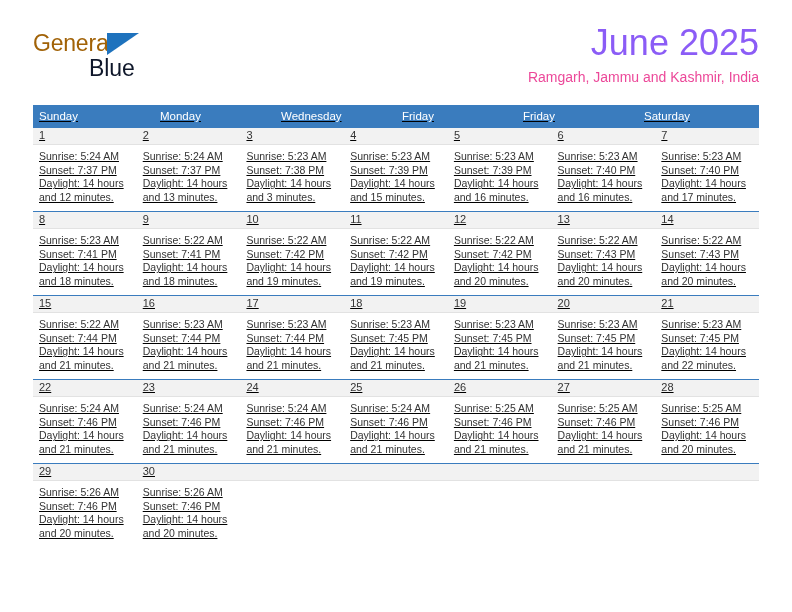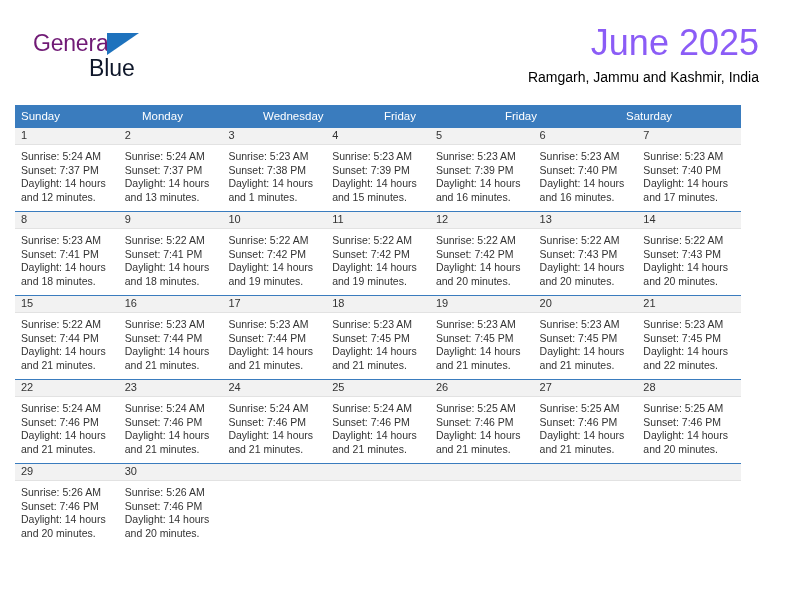--- a/index.html
+++ b/index.html
@@ -35,21 +35,21 @@
     top: 4px;
     width: 180px;
     height: 56px;
   }
   .logo-general {
     position: absolute;
     left: 0;
     top: 0;
     font-size: 23px;
     letter-spacing: -0.2px;
-    color: #701a75;
+    color: #a16207;
     font-family: "Liberation Sans", sans-serif;
   }
   .logo-tri {
     position: absolute;
     left: 74px;
     top: 3px;
     width: 0;
     height: 0;
     border-left: 32px solid #1e72bd;
     border-bottom: 22px solid transparent;
@@ -71,31 +71,32 @@
   }
   .cal-title {
     font-size: 36px;
     color: #8b5cf6;
     line-height: 34px;
     white-space: nowrap;
   }
   .cal-subtitle {
     margin-top: 9px;
     font-size: 14px;
-    color: #000000;
+    color: #ec4899;
     line-height: 17px;
     white-space: nowrap;
   }
 
   
   .calendar {
     position: absolute;
-    left: 15px;
+    left: 33px;
     top: 105px;
     width: 726px;
+    text-decoration: underline;
   }
   .row {
     display: flex;
     width: 100%;
   }
   .head-row {
     background: #3a7cbe;
   }
   .head-cell {
     flex: 1 1 0;
@@ -201,21 +202,21 @@
         </div>
       </div>
       <div class="daycell">
         <div class="daynum-strip">
             <div class="daynum">3</div>
           </div>
         <div class="info">
           <div>Sunrise: 5:23 AM</div>
           <div>Sunset: 7:38 PM</div>
           <div>Daylight: 14 hours</div>
-          <div>and 1 minutes.</div>
+          <div>and 3 minutes.</div>
         </div>
       </div>
       <div class="daycell">
         <div class="daynum-strip">
             <div class="daynum">4</div>
           </div>
         <div class="info">
           <div>Sunrise: 5:23 AM</div>
           <div>Sunset: 7:39 PM</div>
           <div>Daylight: 14 hours</div>

